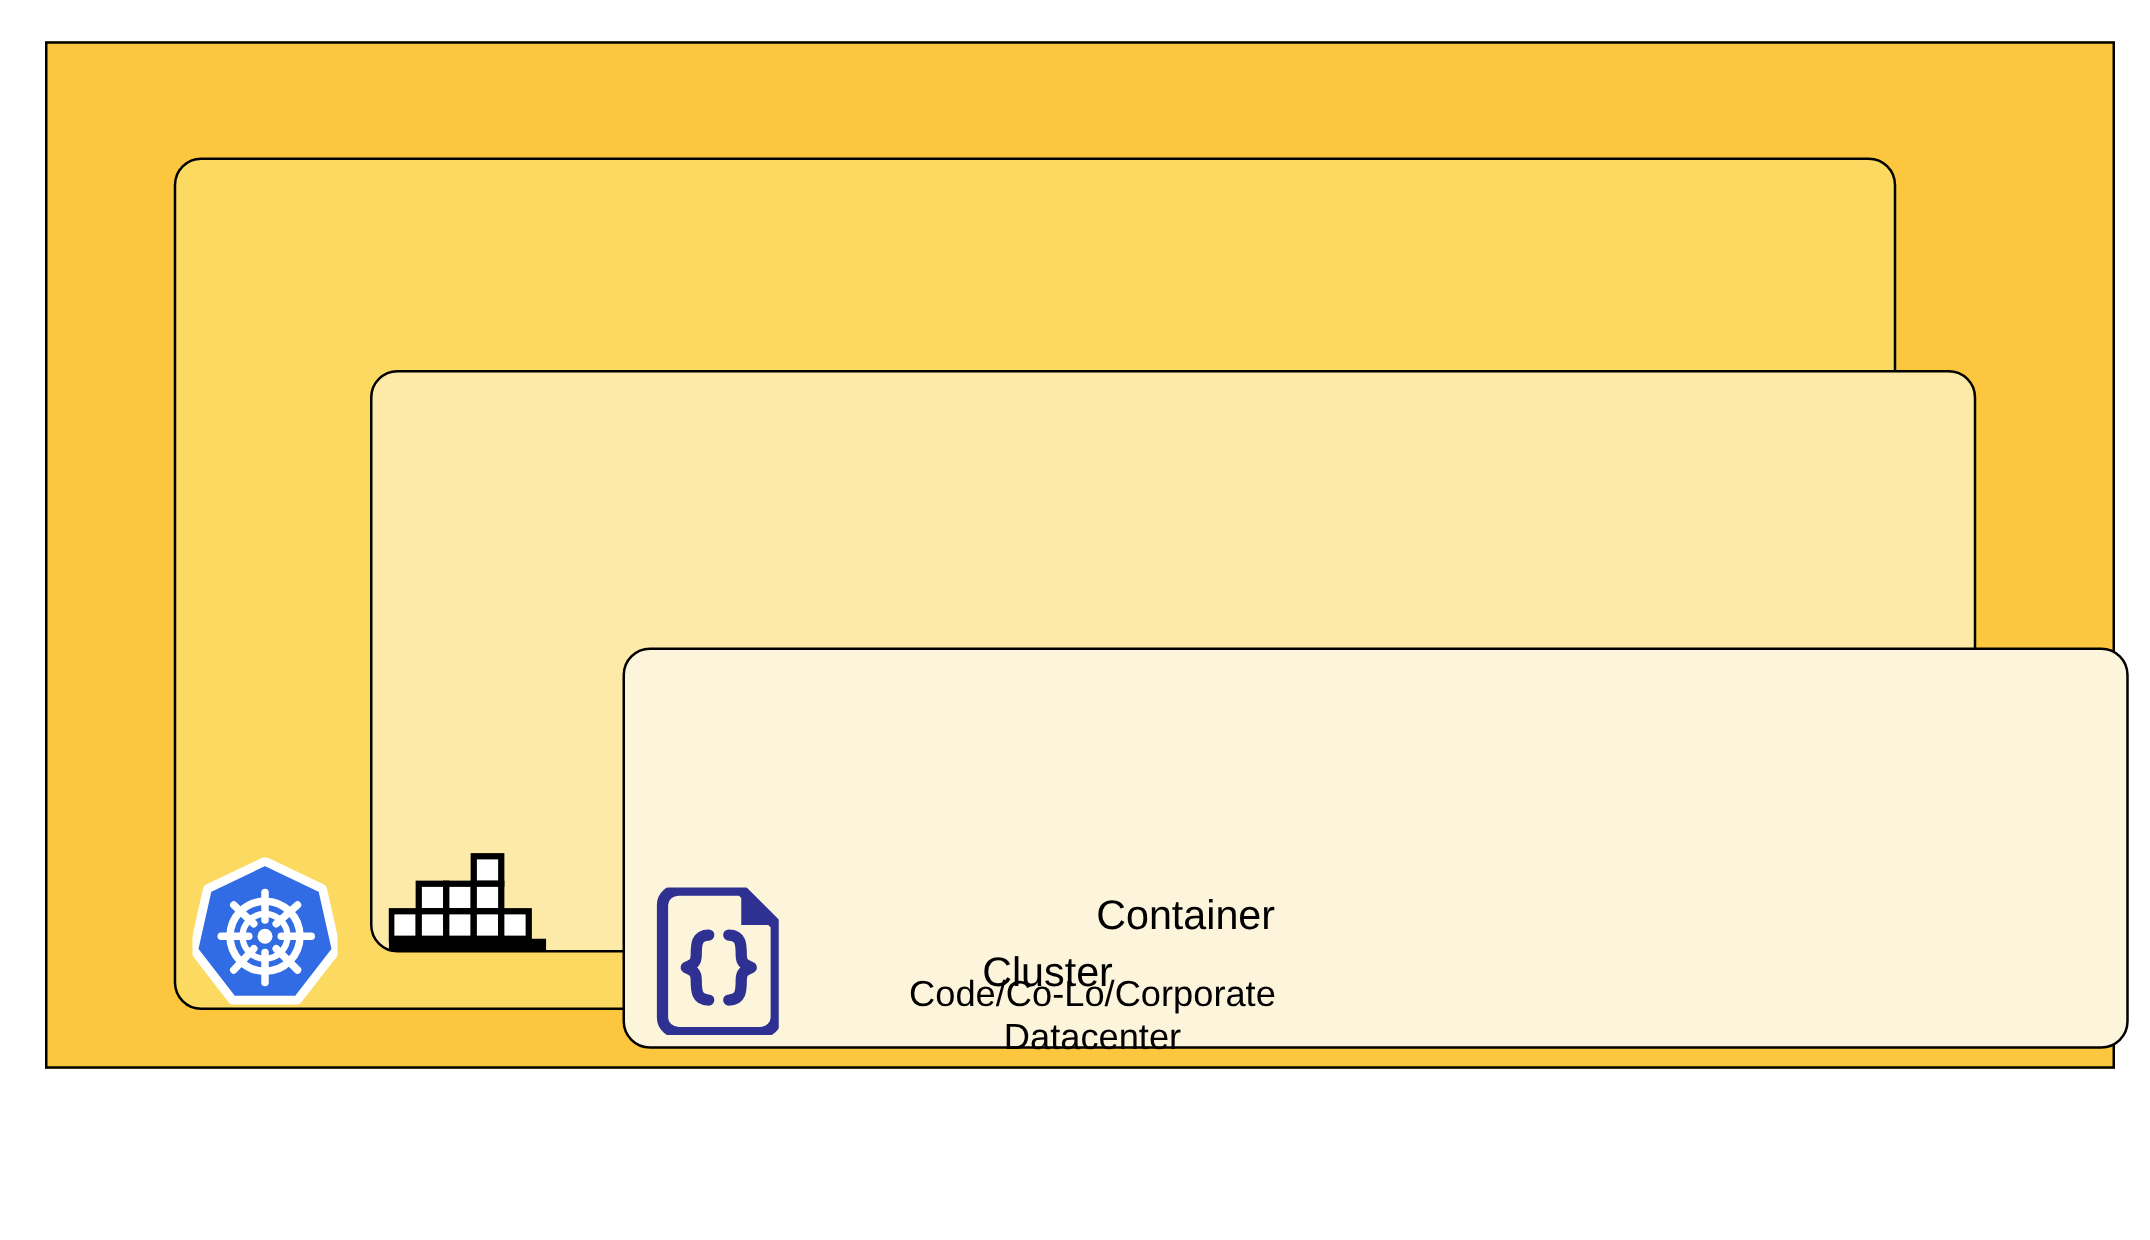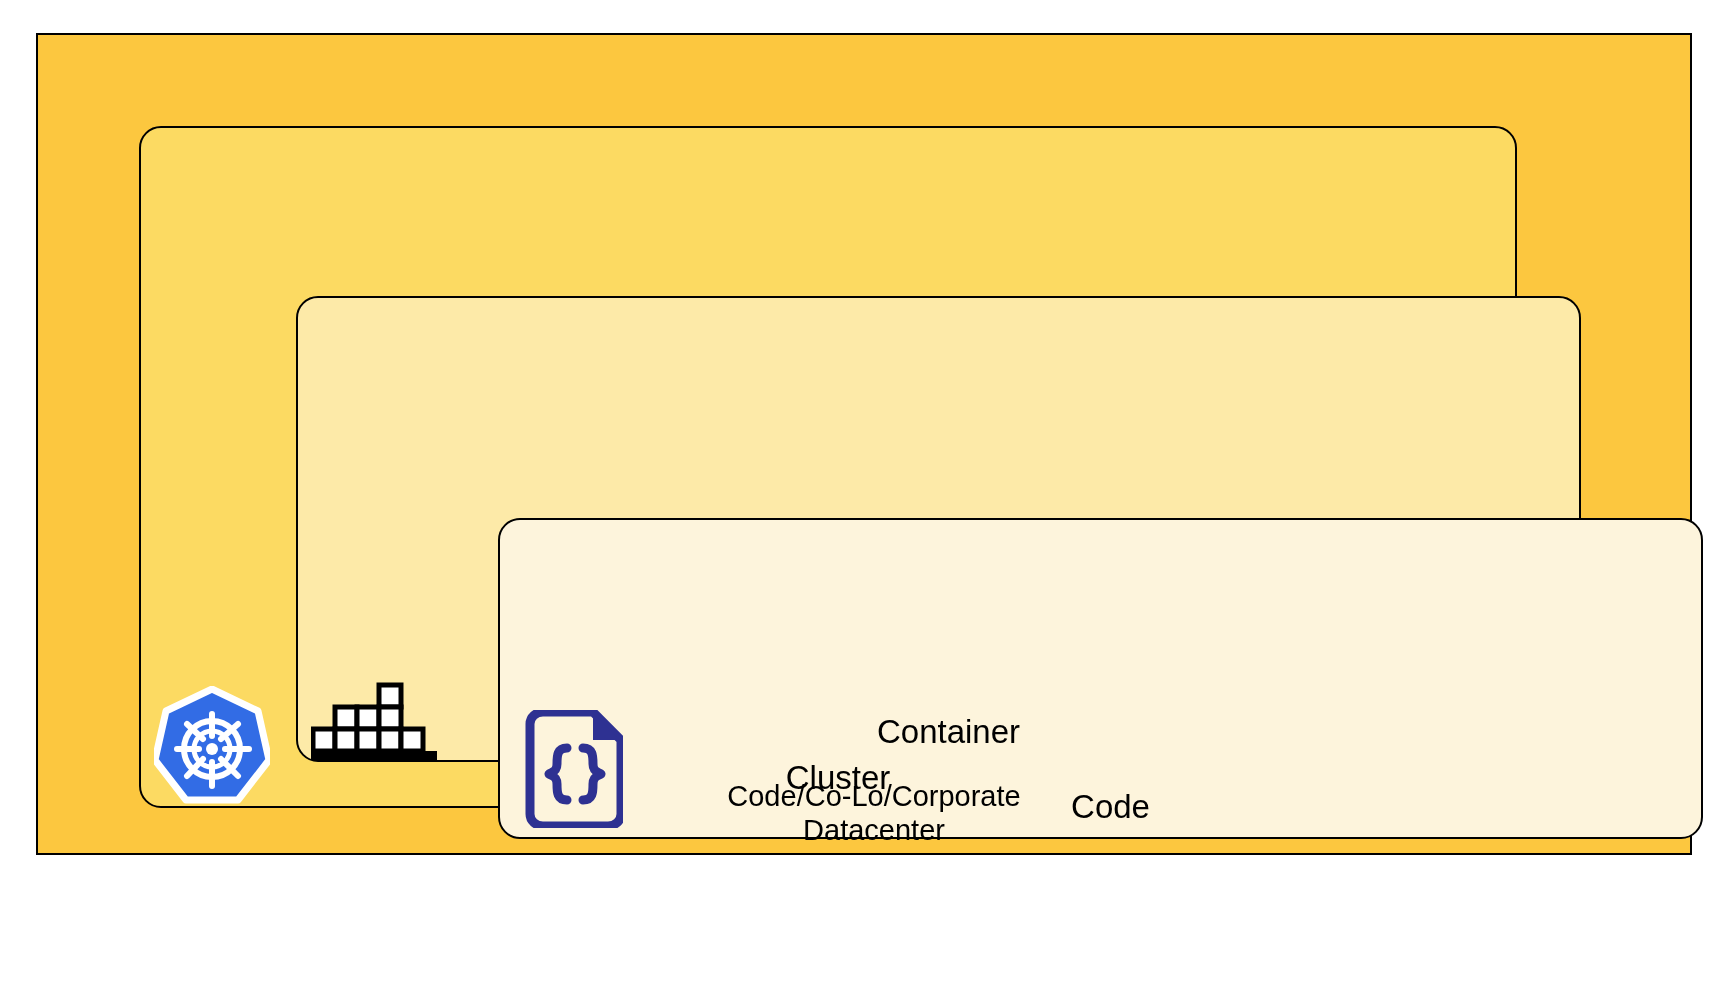--- a/index.html
+++ b/index.html
@@ -189,21 +189,20 @@
                        C100 111 94 116 87 116 L22 116
                        C15 116 9 111 9 104 Z" fill="none" stroke="#2e3192" stroke-width="9" stroke-linejoin="round"></path>
               <path d="M72 3 L72 30 L99 30 Z" fill="#2e3192"></path>
               <path d="M46 38 C36 38 36 46 36 54 C36 62 31 62 28 64
                        C31 66 36 66 36 74 C36 82 36 90 46 90" fill="none" stroke="#2e3192" stroke-width="9" stroke-linecap="round" stroke-linejoin="round"></path>
               <path d="M62 38 C72 38 72 46 72 54 C72 62 77 62 80 64
                        C77 66 72 66 72 74 C72 82 72 90 62 90" fill="none" stroke="#2e3192" stroke-width="9" stroke-linecap="round" stroke-linejoin="round"></path>
             </svg>
           </div>
 
-          <div class="label label-code">Code</div>
         </div>
 
         <div class="icon-container">
           <svg viewBox="0 0 126 78" xmlns="http://www.w3.org/2000/svg">
 
             <rect x="68" y="3" width="22" height="22" fill="#ffffff" stroke="#000000" stroke-width="5"></rect>
 
             <rect x="24" y="25" width="22" height="22" fill="#ffffff" stroke="#000000" stroke-width="5"></rect>
             <rect x="46" y="25" width="22" height="22" fill="#ffffff" stroke="#000000" stroke-width="5"></rect>
             <rect x="68" y="25" width="22" height="22" fill="#ffffff" stroke="#000000" stroke-width="5"></rect>

